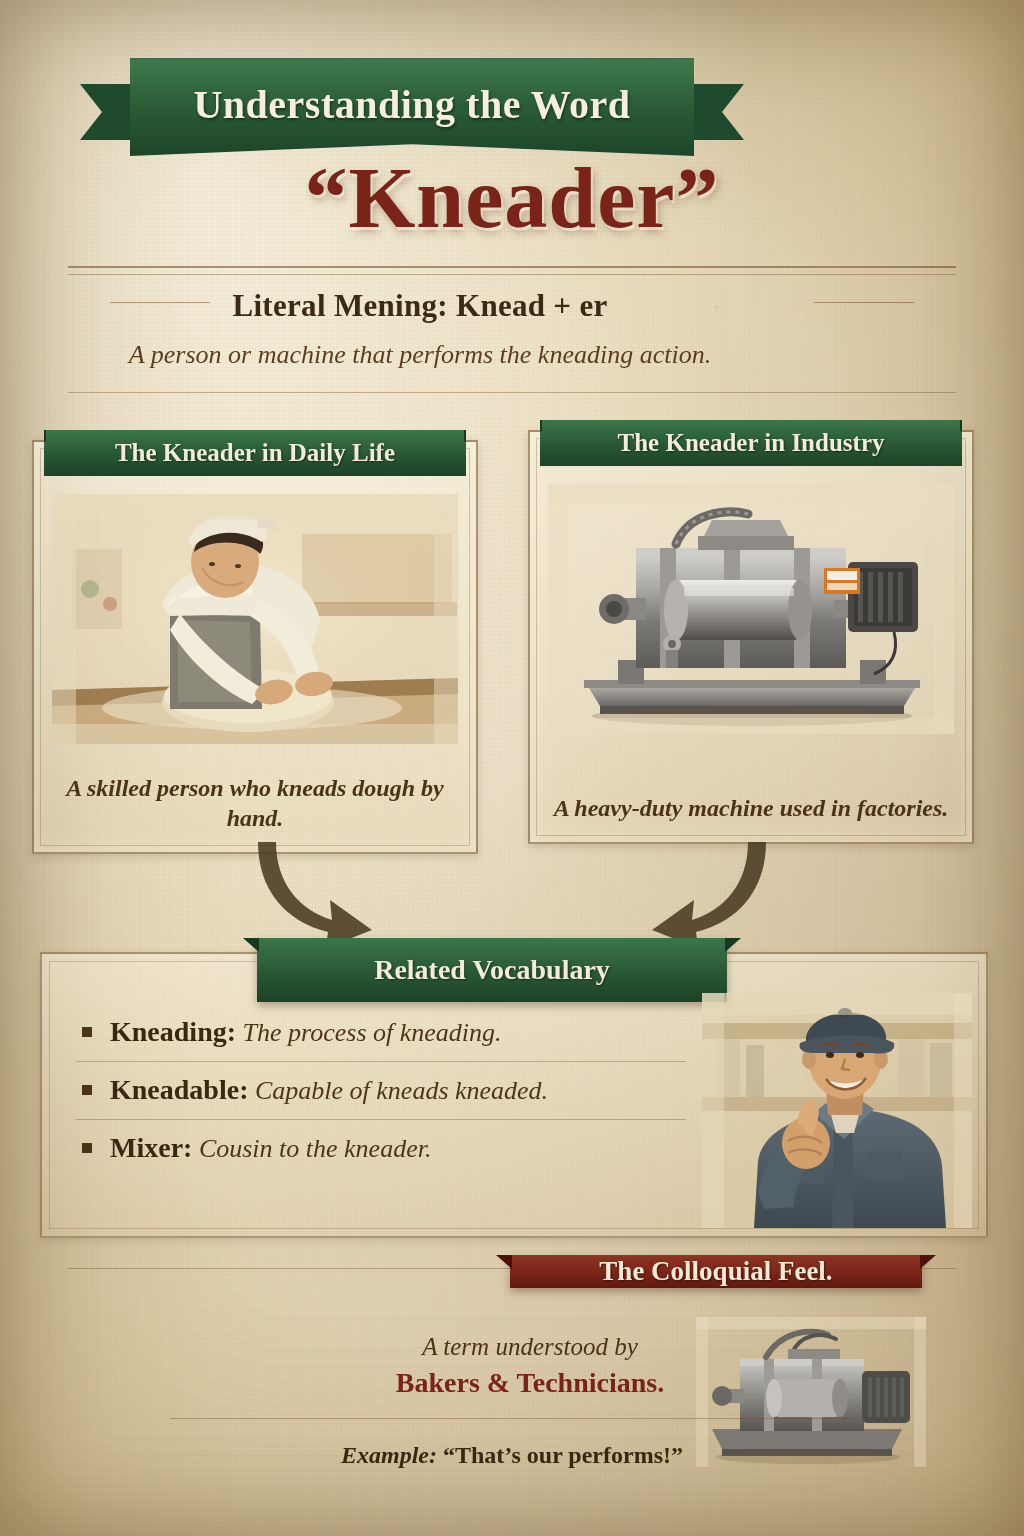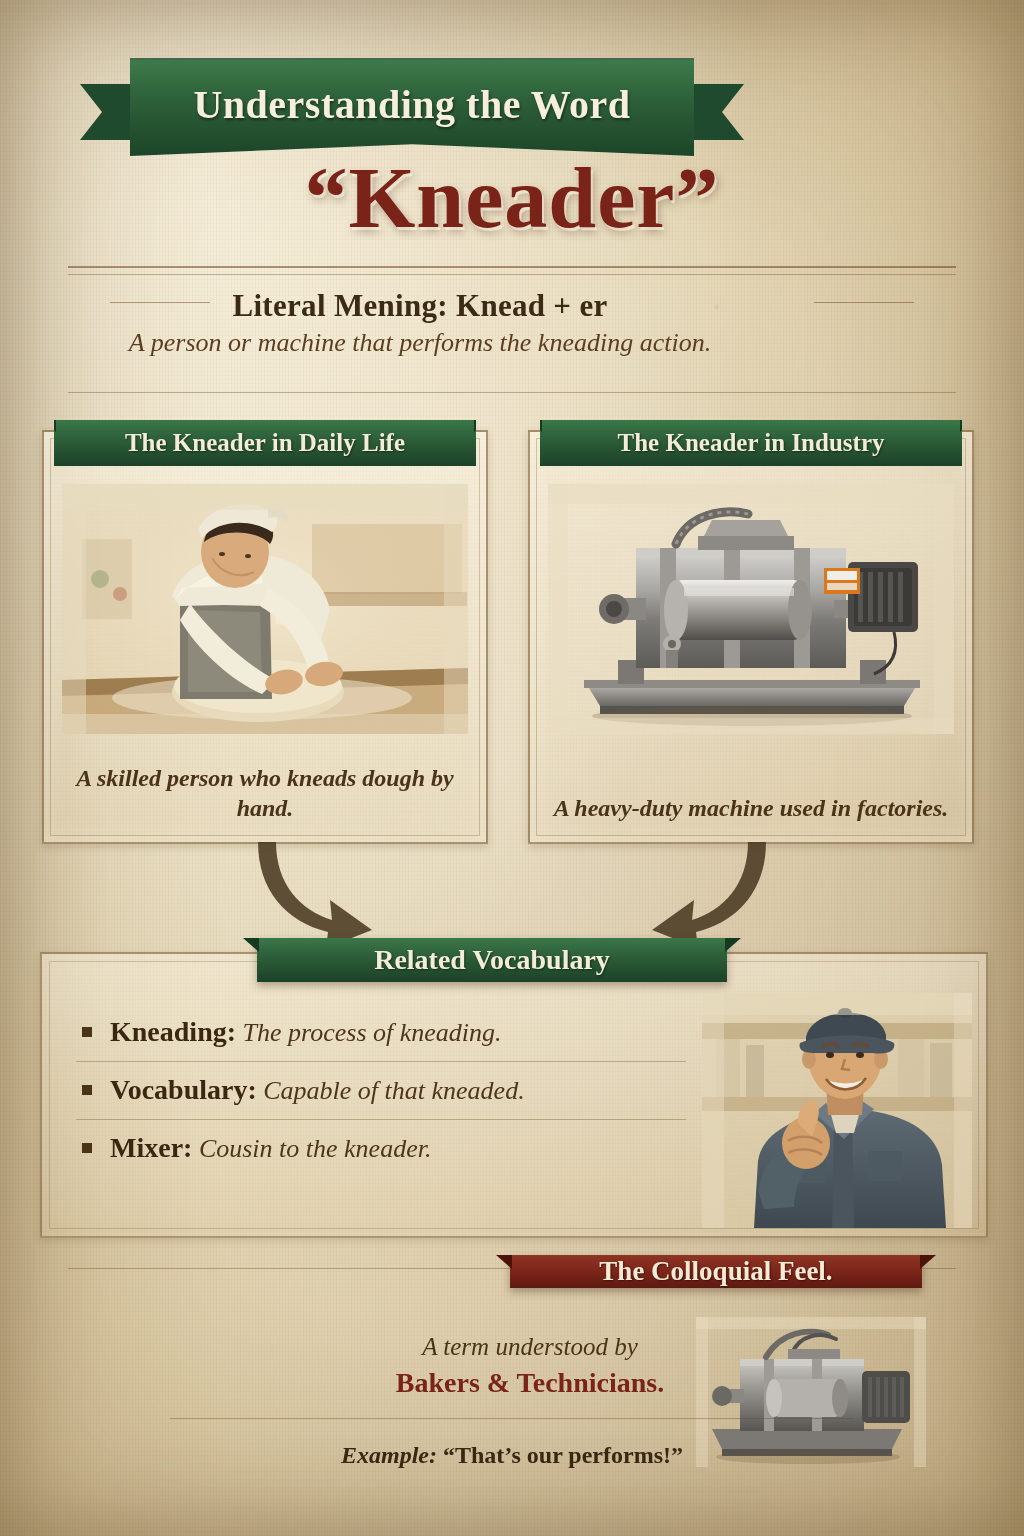--- a/index.html
+++ b/index.html
@@ -118,21 +118,21 @@
     width: 840px;
     text-align: center;
   }
   .literal .lm-line {
     font-size: 31px;
     font-weight: bold;
     color: #3a2a16;
     letter-spacing: 0.3px;
   }
   .literal .lm-sub {
-    margin-top: 4px;
+    margin-top: 16px;
     font-size: 26px;
     font-style: italic;
     color: #5b3d20;
   }
   .side-rule {
     position: absolute;
     top: 302px;
     width: 100px;
     border-top: 1px solid rgba(110,70,35,0.5);
   }
@@ -142,21 +142,21 @@
   
   .panel {
     position: absolute;
     top: 430px;
     width: 442px;
     height: 410px;
     border: 2px solid rgba(110,75,35,0.55);
     background: linear-gradient(180deg, rgba(250,243,225,0.55), rgba(228,212,178,0.35));
     box-shadow: 0 3px 8px rgba(80,55,20,0.18), inset 0 0 28px rgba(255,250,230,0.4);
   }
-  .panel.left  { left: 42px; }
+  .panel.left  { left: 32px; margin-top: 10px; }
   .panel.right { left: 528px; }
   .panel-inner-border {
     position: absolute;
     inset: 6px;
     border: 1px solid rgba(110,75,35,0.28);
     pointer-events: none;
   }
 
   .panel-head {
     position: absolute;
@@ -226,21 +226,21 @@
     position: absolute;
     inset: 7px;
     border: 1px solid rgba(110,75,35,0.25);
     pointer-events: none;
   }
   .vocab-head {
     position: absolute;
     top: -16px;
     left: 215px;
     width: 470px;
-    height: 44px;
+    height: 64px;
     background: linear-gradient(180deg, #3b7749 0%, #2a5a36 50%, #1c4227 100%);
     box-shadow: 0 4px 8px rgba(60,40,15,0.35);
     display: flex;
     align-items: center;
     justify-content: center;
   }
   .vocab-head span {
     color: #f3ecd8;
     font-size: 28px;
     font-weight: bold;
@@ -581,22 +581,22 @@
     </div>
 
     <div class="vocab-list">
       <div class="vocab-item">
         <span class="bullet"></span>
         <span class="term">Kneading:</span>
         <span class="def">The process of kneading.</span>
       </div>
       <div class="vocab-item">
         <span class="bullet"></span>
-        <span class="term">Vocabulary:</span>
-        <span class="def">Capable of that kneaded.</span>
+        <span class="term">Kneadable:</span>
+        <span class="def">Capable of kneads kneaded.</span>
       </div>
       <div class="vocab-item">
         <span class="bullet"></span>
         <span class="term">Mixer:</span>
         <span class="def">Cousin to the kneader.</span>
       </div>
     </div>
 
     <div class="vocab-art">
       <svg viewBox="0 0 270 235" width="270" height="235" preserveAspectRatio="xMidYMax meet">

